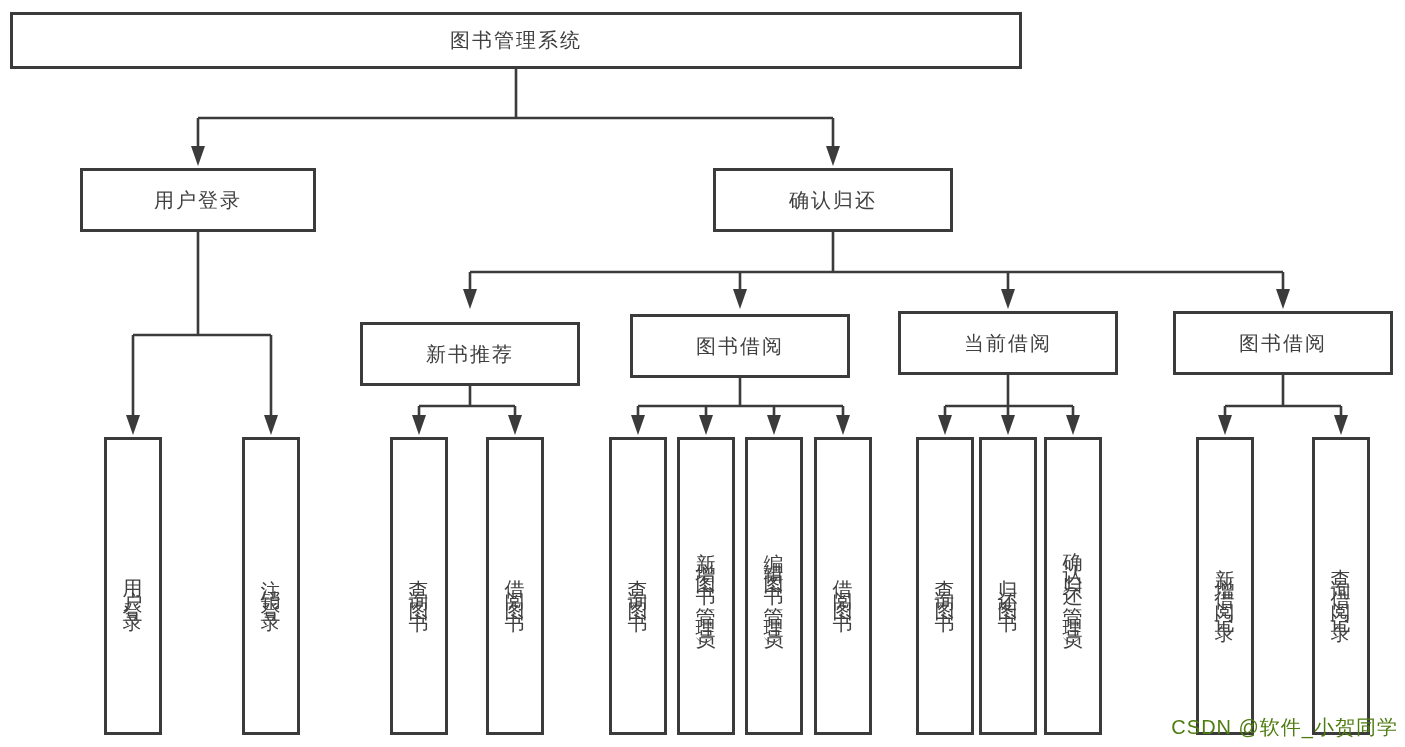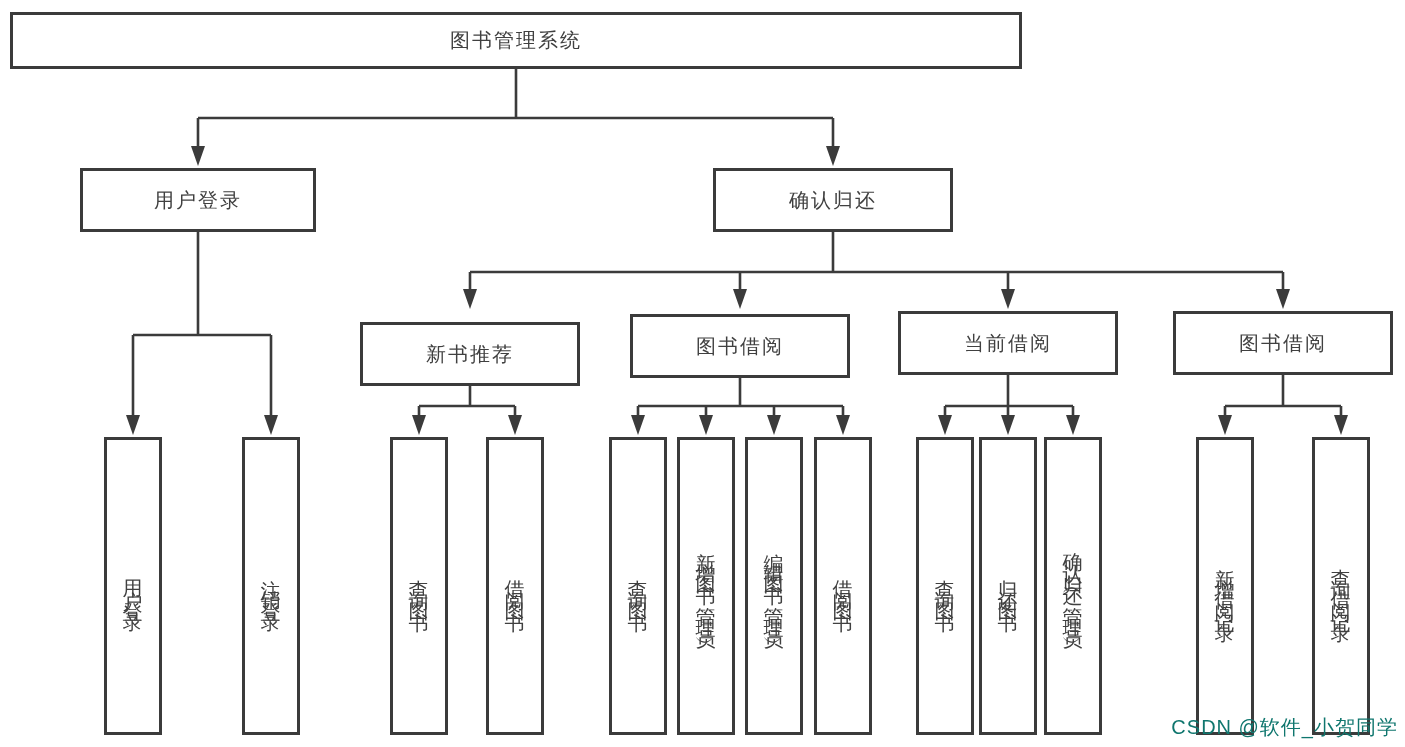--- a/index.html
+++ b/index.html
@@ -39,21 +39,21 @@
     font-size: 20px;
     letter-spacing: 11px;
     line-height: 1;
   }
   .watermark {
     position: absolute;
     top: 714px;
     right: 7px;
     font-size: 20px;
     letter-spacing: 1px;
-    color: #0f766e;
+    color: #4d7c0f;
     z-index: 5;
     white-space: nowrap;
   }
 </style>
 </head>
 <body>
 
 <div class="page">
 
   <svg class="wires" viewBox="0 0 1405 747" xmlns="http://www.w3.org/2000/svg">

